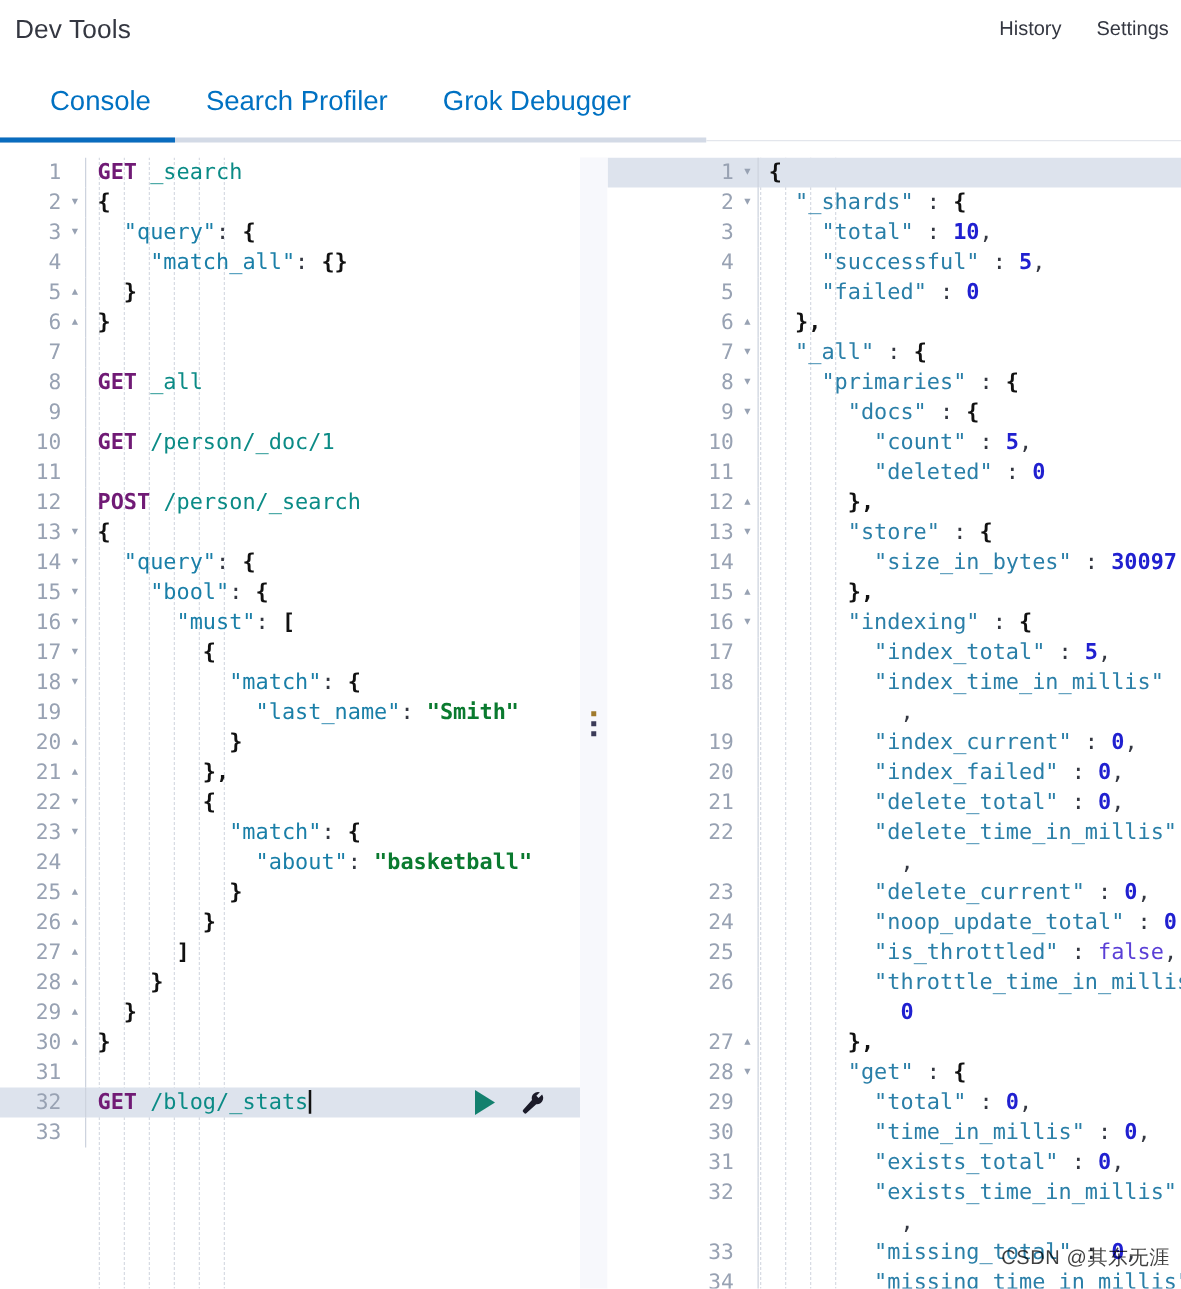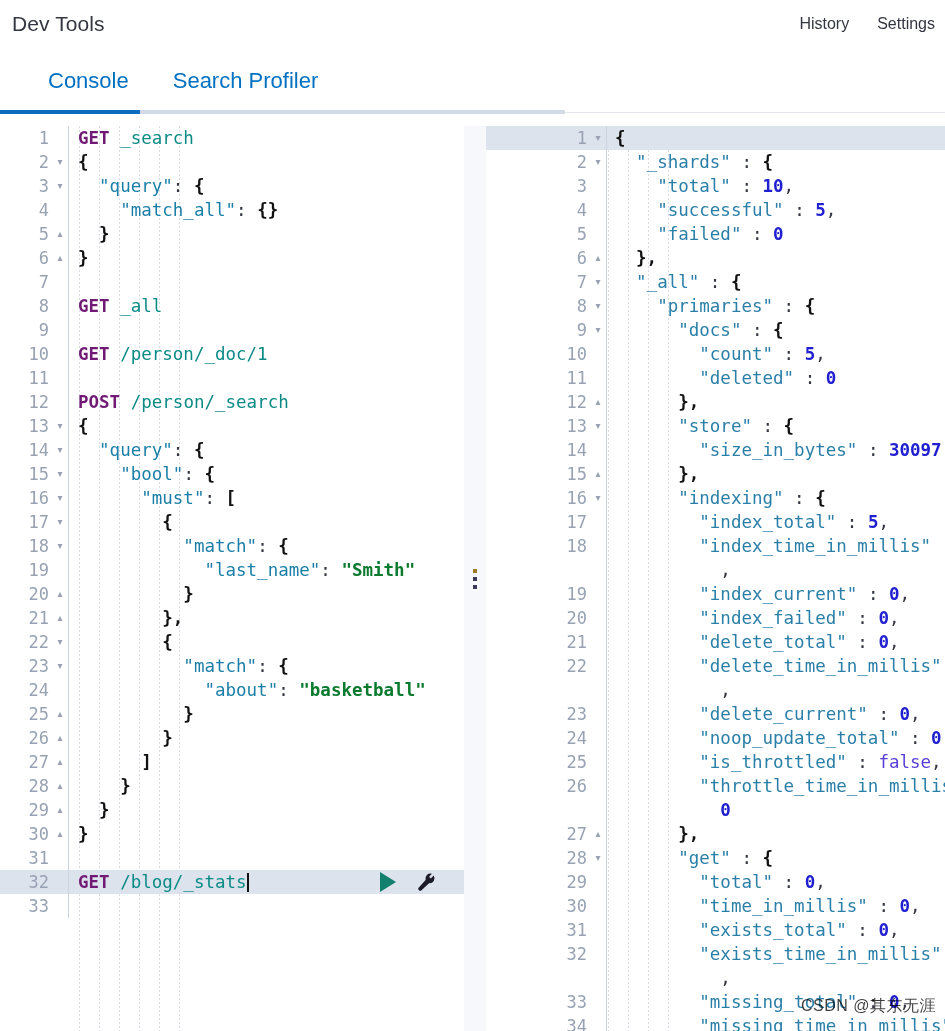--- a/index.html
+++ b/index.html
@@ -25,21 +25,21 @@
   }
   .header-link {
     font-size: 16px; color: #343741; cursor: pointer; white-space: nowrap;
   }
 
   
   .tabbar {
     position: absolute; top: 50px; left: 0; width: 945px; height: 72px;
     background: #fff;
   }
-  .tabs { display: flex; height: 62px; padding-left: 26px; gap: 0; }
+  .tabs { display: flex; height: 62px; padding-left: 18px; gap: 0; }
   .tab {
     font-size: 22px; color: #0071c2; cursor: pointer; padding: 0 22px;
     white-space: nowrap; line-height: 62px;
   }
   .tab.active { color: #0071c2; }
   .tab-track {
     position: absolute; left: 0; top: 110px; width: 565px; height: 4px; background: #d3dae6;
   }
   .tab-underline {
     position: absolute; left: 0; top: 110px; width: 140px; height: 4px; background: #0a6cbe;
@@ -142,20 +142,21 @@
     <div class="header-right">
       <div class="header-link">History</div>
       <div class="header-link">Settings</div>
     </div>
   </div>
 
   <div class="tabbar">
     <div class="tabs">
       <div class="tab active">Console</div>
       <div class="tab">Search Profiler</div>
+      <div class="tab">Grok Debugger</div>
     </div>
   </div>
   <div class="tab-track"></div>
   <div class="tab-underline"></div>
   <div class="hairline"></div>
 
   <div class="editors">
 
     <div class="pane pane-left">
       <div class="guide" style="left:79px"></div>

